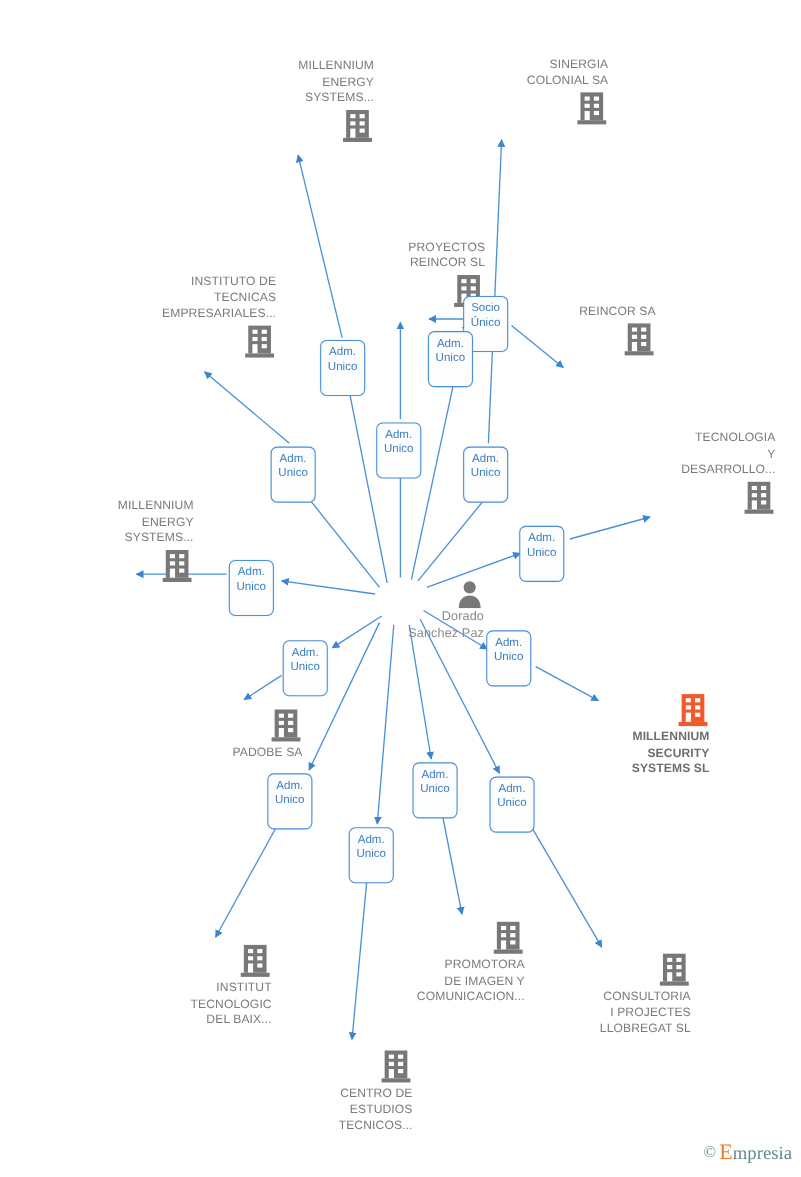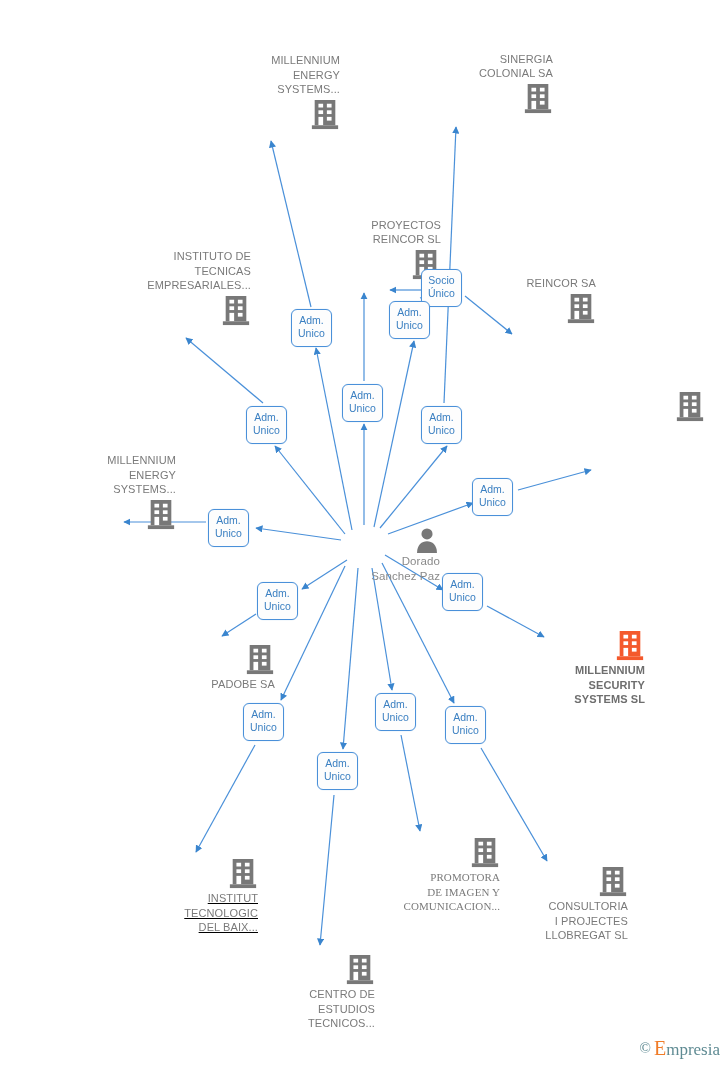--- a/index.html
+++ b/index.html
@@ -55,21 +55,21 @@
 
   .edge-label {
     position: absolute;
     background: #fdfdfd;
     border: 1.3px solid #4a90d9;
     border-radius: 6px;
     color: #3a7fc1;
     font-size: 10.5px;
     line-height: 13px;
     text-align: center;
-    padding: 4px 6px 6px 6px;
+    padding: 4px 6px 19px 6px;
     white-space: pre-line;
     cursor: pointer;
     box-shadow: 0 0 0 0.5px rgba(74,144,217,0.12);
   }
   .watermark {
     position: absolute;
     right: 8px;
     bottom: 10px;
     display: flex;
     align-items: center;
@@ -222,20 +222,23 @@
             <rect x="9" y="5" width="5" height="4" fill="#ffffff"></rect>
             <rect x="18" y="5" width="5" height="4" fill="#ffffff"></rect>
             <rect x="9" y="12" width="5" height="4" fill="#ffffff"></rect>
             <rect x="18" y="12" width="5" height="4" fill="#ffffff"></rect>
             <rect x="9" y="19" width="5" height="9" fill="#ffffff"></rect>
             <rect x="18" y="19" width="5" height="4" fill="#ffffff"></rect>
             <rect x="2" y="28" width="28" height="4" fill="#787878"></rect>
           </svg></span>
       </div>
       <div class="node label-above" style="left: 630px; top: 391.2px;">
+        <span class="label">TECNOLOGIA
+Y
+DESARROLLO...</span>
         <span class="ico"><svg width="30" height="32" viewBox="0 0 32 34" xmlns="http://www.w3.org/2000/svg">
             <rect x="5" y="1" width="22" height="27" fill="#787878"></rect>
             <rect x="9" y="5" width="5" height="4" fill="#ffffff"></rect>
             <rect x="18" y="5" width="5" height="4" fill="#ffffff"></rect>
             <rect x="9" y="12" width="5" height="4" fill="#ffffff"></rect>
             <rect x="18" y="12" width="5" height="4" fill="#ffffff"></rect>
             <rect x="9" y="19" width="5" height="9" fill="#ffffff"></rect>
             <rect x="18" y="19" width="5" height="4" fill="#ffffff"></rect>
             <rect x="2" y="28" width="28" height="4" fill="#787878"></rect>
           </svg></span>
@@ -276,21 +279,21 @@
             <rect x="9" y="5" width="5" height="4" fill="#ffffff"></rect>
             <rect x="18" y="5" width="5" height="4" fill="#ffffff"></rect>
             <rect x="9" y="12" width="5" height="4" fill="#ffffff"></rect>
             <rect x="18" y="12" width="5" height="4" fill="#ffffff"></rect>
             <rect x="9" y="19" width="5" height="9" fill="#ffffff"></rect>
             <rect x="18" y="19" width="5" height="4" fill="#ffffff"></rect>
             <rect x="2" y="28" width="28" height="4" fill="#787878"></rect>
           </svg></span>
         <span class="label">PADOBE SA</span>
       </div>
-      <div class="node label-below" style="left: 183px; top: 858px; text-decoration: underline;">
+      <div class="node label-below" style="left: 172px; top: 858px;">
         <span class="ico"><svg width="30" height="32" viewBox="0 0 32 34" xmlns="http://www.w3.org/2000/svg">
             <rect x="5" y="1" width="22" height="27" fill="#787878"></rect>
             <rect x="9" y="5" width="5" height="4" fill="#ffffff"></rect>
             <rect x="18" y="5" width="5" height="4" fill="#ffffff"></rect>
             <rect x="9" y="12" width="5" height="4" fill="#ffffff"></rect>
             <rect x="18" y="12" width="5" height="4" fill="#ffffff"></rect>
             <rect x="9" y="19" width="5" height="9" fill="#ffffff"></rect>
             <rect x="18" y="19" width="5" height="4" fill="#ffffff"></rect>
             <rect x="2" y="28" width="28" height="4" fill="#787878"></rect>
           </svg></span>
@@ -306,21 +309,21 @@
             <rect x="9" y="12" width="5" height="4" fill="#ffffff"></rect>
             <rect x="18" y="12" width="5" height="4" fill="#ffffff"></rect>
             <rect x="9" y="19" width="5" height="9" fill="#ffffff"></rect>
             <rect x="18" y="19" width="5" height="4" fill="#ffffff"></rect>
             <rect x="2" y="28" width="28" height="4" fill="#787878"></rect>
           </svg></span>
         <span class="label">CENTRO DE
 ESTUDIOS
 TECNICOS...</span>
       </div>
-      <div class="node label-below" style="left: 425px; top: 837px; font-family: Liberation Serif, serif;">
+      <div class="node label-below" style="left: 402px; top: 837px;">
         <span class="ico"><svg width="30" height="32" viewBox="0 0 32 34" xmlns="http://www.w3.org/2000/svg">
             <rect x="5" y="1" width="22" height="27" fill="#787878"></rect>
             <rect x="9" y="5" width="5" height="4" fill="#ffffff"></rect>
             <rect x="18" y="5" width="5" height="4" fill="#ffffff"></rect>
             <rect x="9" y="12" width="5" height="4" fill="#ffffff"></rect>
             <rect x="18" y="12" width="5" height="4" fill="#ffffff"></rect>
             <rect x="9" y="19" width="5" height="9" fill="#ffffff"></rect>
             <rect x="18" y="19" width="5" height="4" fill="#ffffff"></rect>
             <rect x="2" y="28" width="28" height="4" fill="#787878"></rect>
           </svg></span>

